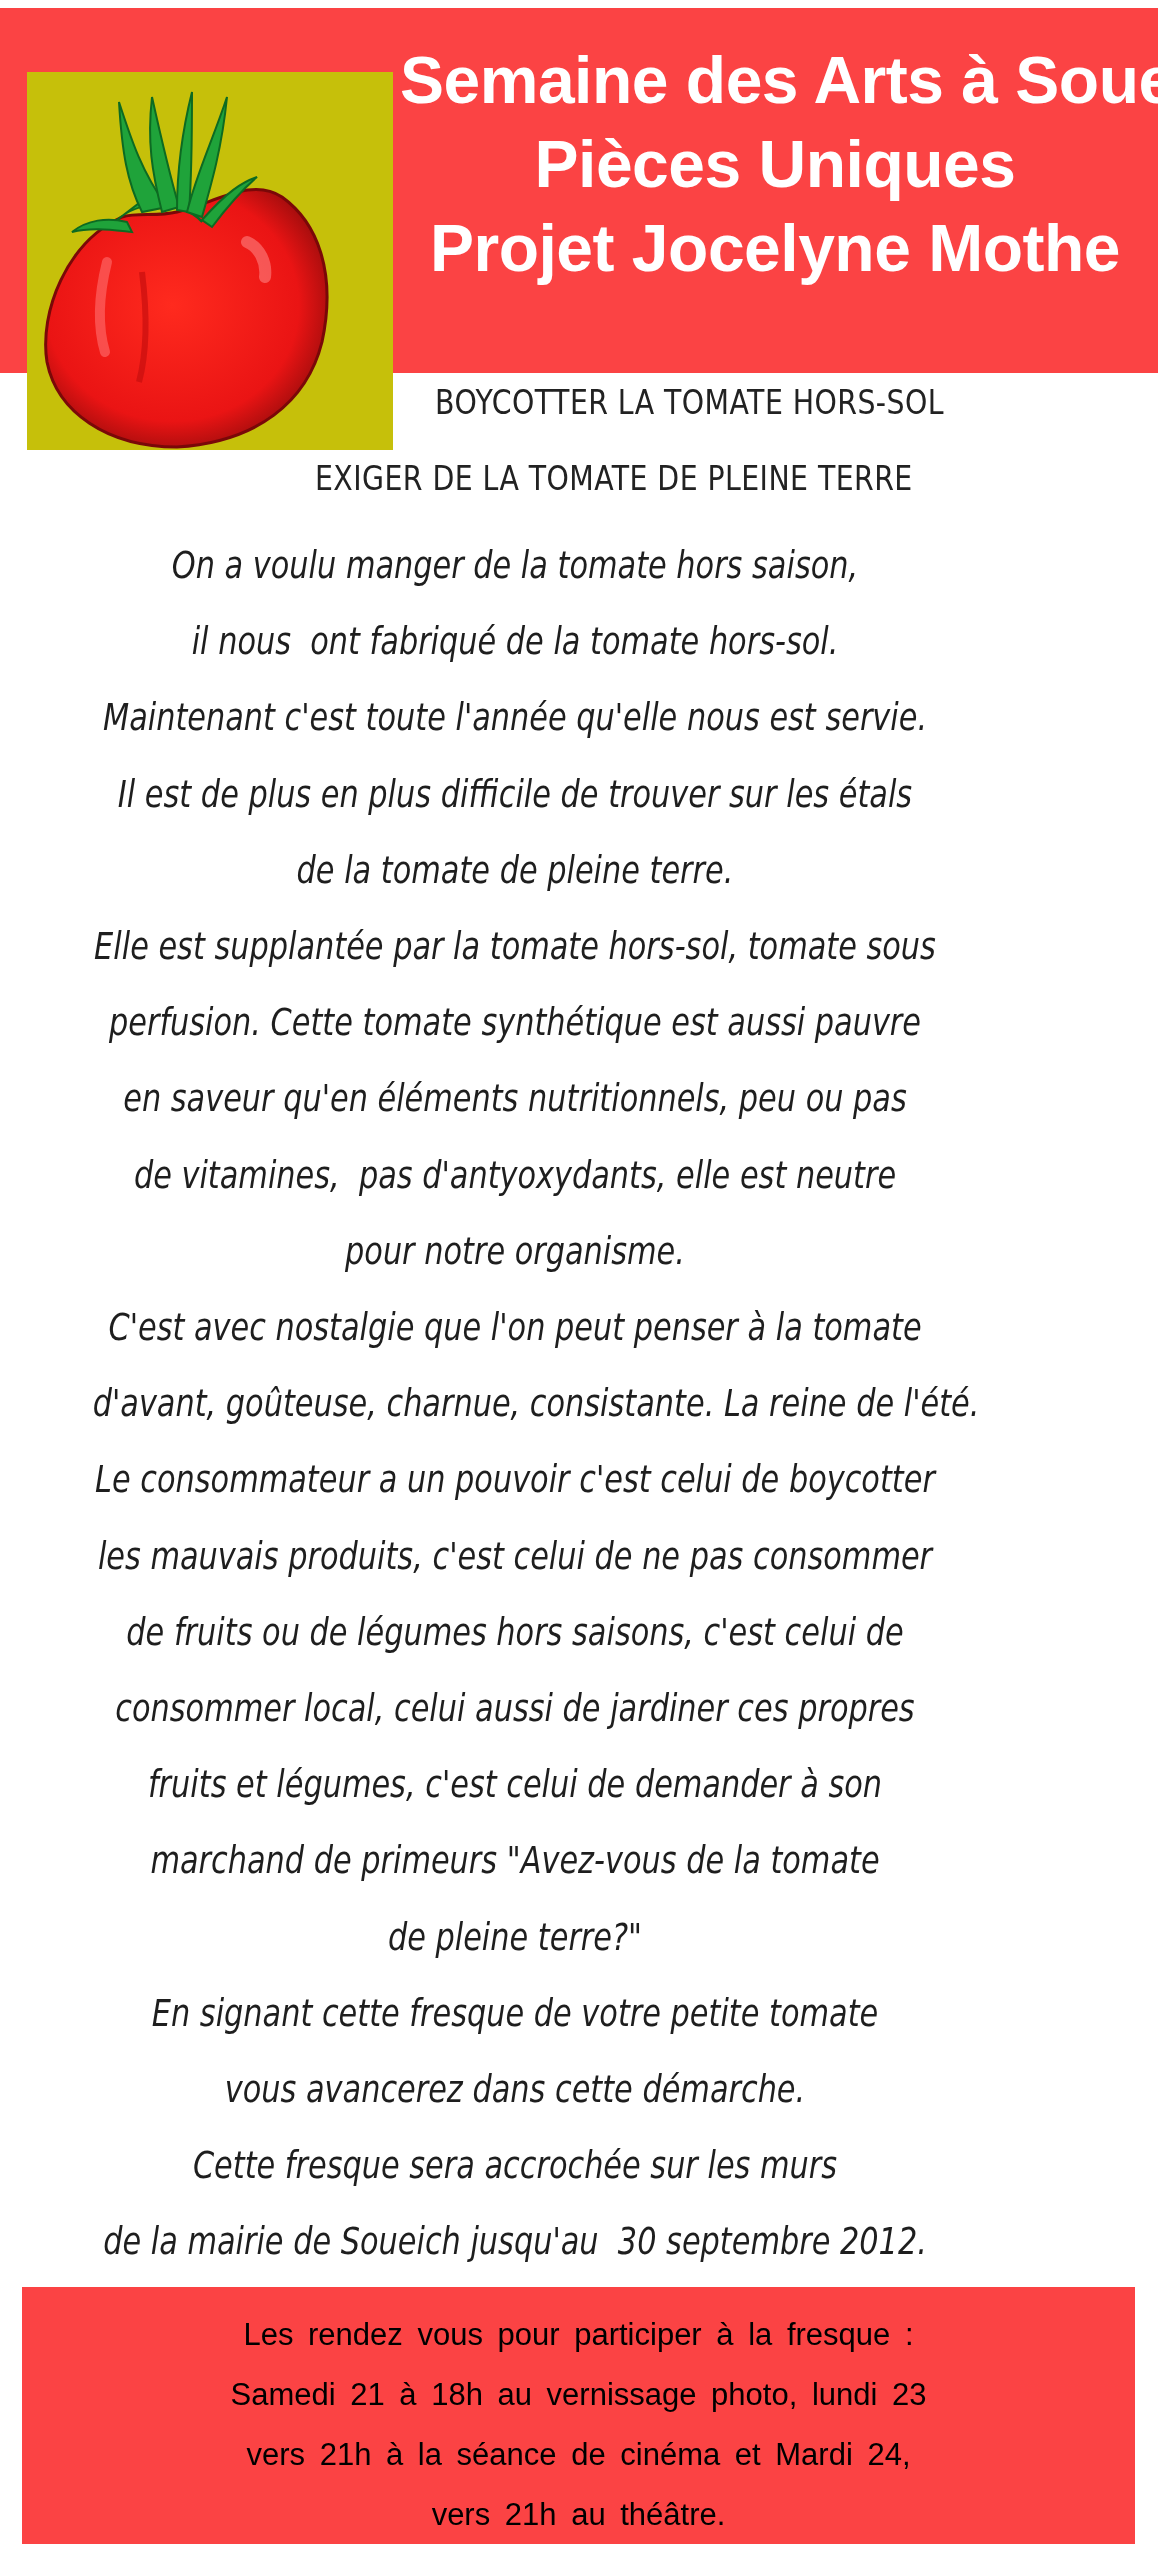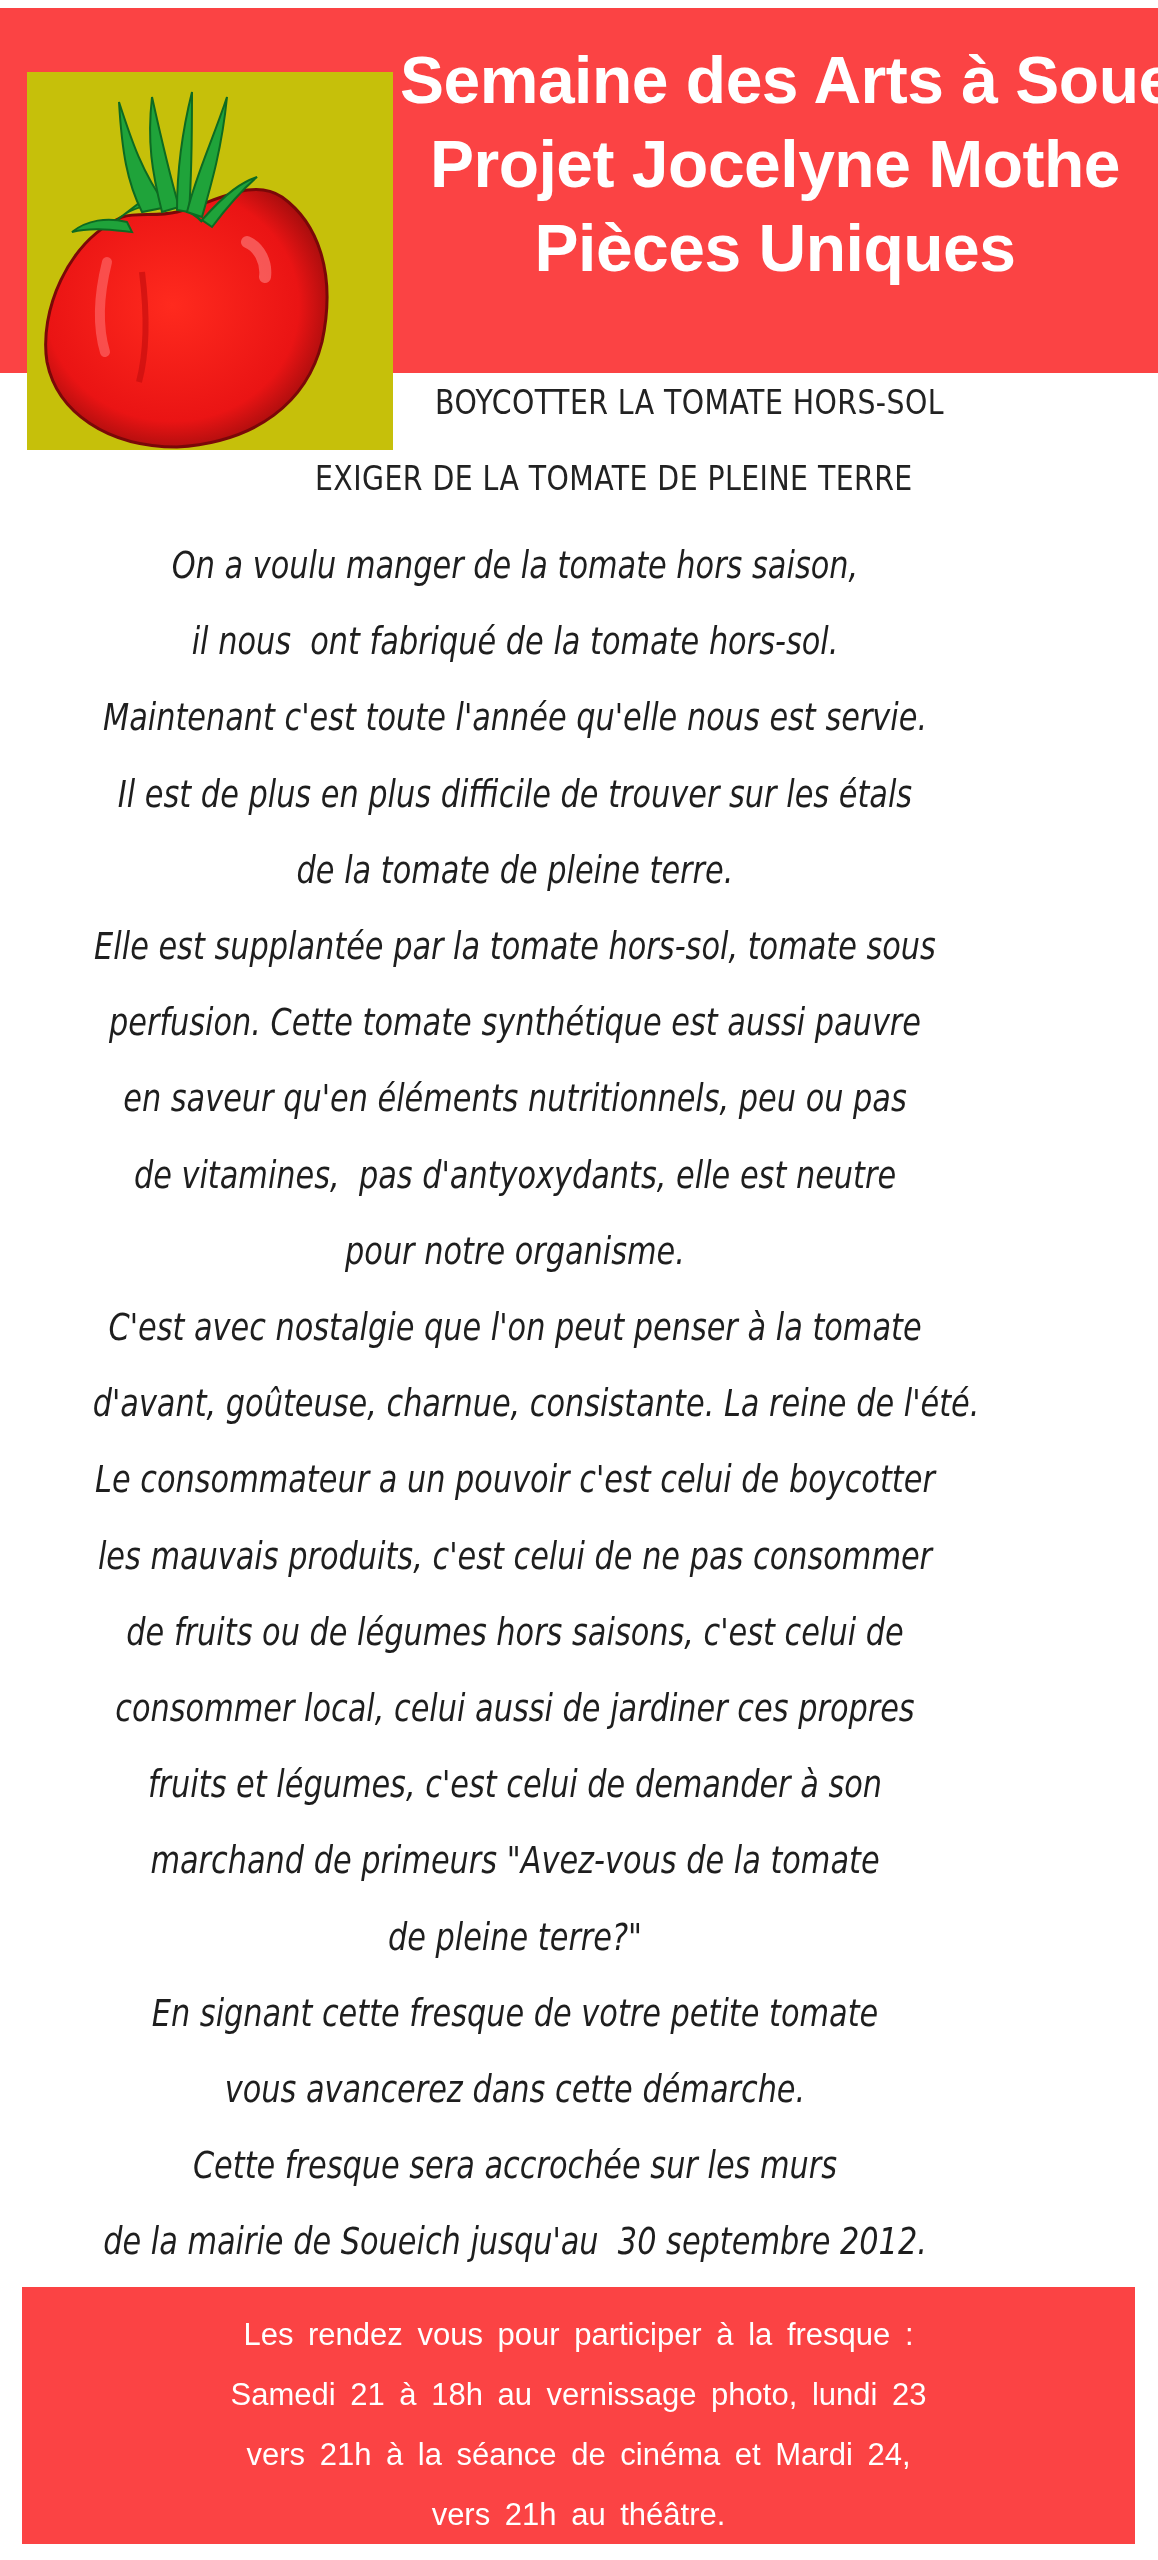--- a/index.html
+++ b/index.html
@@ -43,21 +43,21 @@
     font-style:oblique;
   }
 
   .rdv-box {
     position:absolute; left:22px; top:2287px; width:1113px; height:257px;
     background:#fb4344;
   }
   .rdv-text {
     position:absolute; left:0; top:18px; width:100%;
     text-align:center; font-family:"Liberation Sans", sans-serif;
-    font-size:31px; line-height:60px; color:#ffffff; word-spacing:6px;
+    font-size:31px; line-height:60px; color:#000000; word-spacing:6px;
   }
   .rdv-line { display:block; white-space:pre; }
 </style>
 </head>
 <body>
 
 <div class="banner"></div>
 
 <div class="tomato-square">
   <svg viewBox="0 0 366 378">
@@ -79,22 +79,22 @@
       <path d="M150 138 C150 100 155 60 165 20 C165 60 165 100 162 140 Z"></path>
       <path d="M160 140 C170 100 185 70 200 25 C195 75 185 110 175 145 Z"></path>
       <path d="M175 148 C200 120 215 110 230 105 C215 118 200 135 185 155 Z"></path>
       <path d="M100 150 C80 145 60 148 45 160 C65 155 85 158 105 160 Z"></path>
     </g>
   </svg>
 </div>
 
 <div class="title-block">
   <span class="title-line">Semaine des Arts à Soueich</span>
+  <span class="title-line">Pièces Uniques</span>
   <span class="title-line">Projet Jocelyne Mothe</span>
-  <span class="title-line">Pièces Uniques</span>
 </div>
 
 <div class="headline h1">BOYCOTTER LA TOMATE HORS-SOL</div>
 <div class="headline h2">EXIGER DE LA TOMATE DE PLEINE TERRE</div>
 
 <div class="body-text">
   <span class="body-line">On a voulu manger de la tomate hors saison,</span>
   <span class="body-line">il nous  ont fabriqué de la tomate hors-sol.</span>
   <span class="body-line">Maintenant c'est toute l'année qu'elle nous est servie.</span>
   <span class="body-line">Il est de plus en plus difficile de trouver sur les étals</span>

